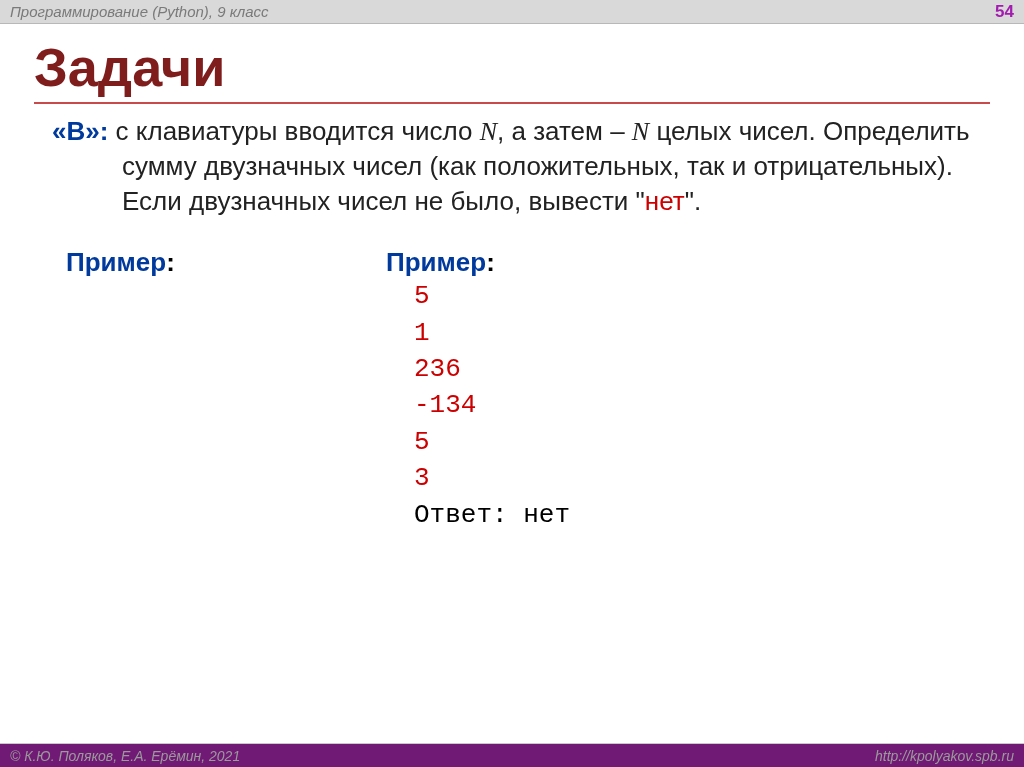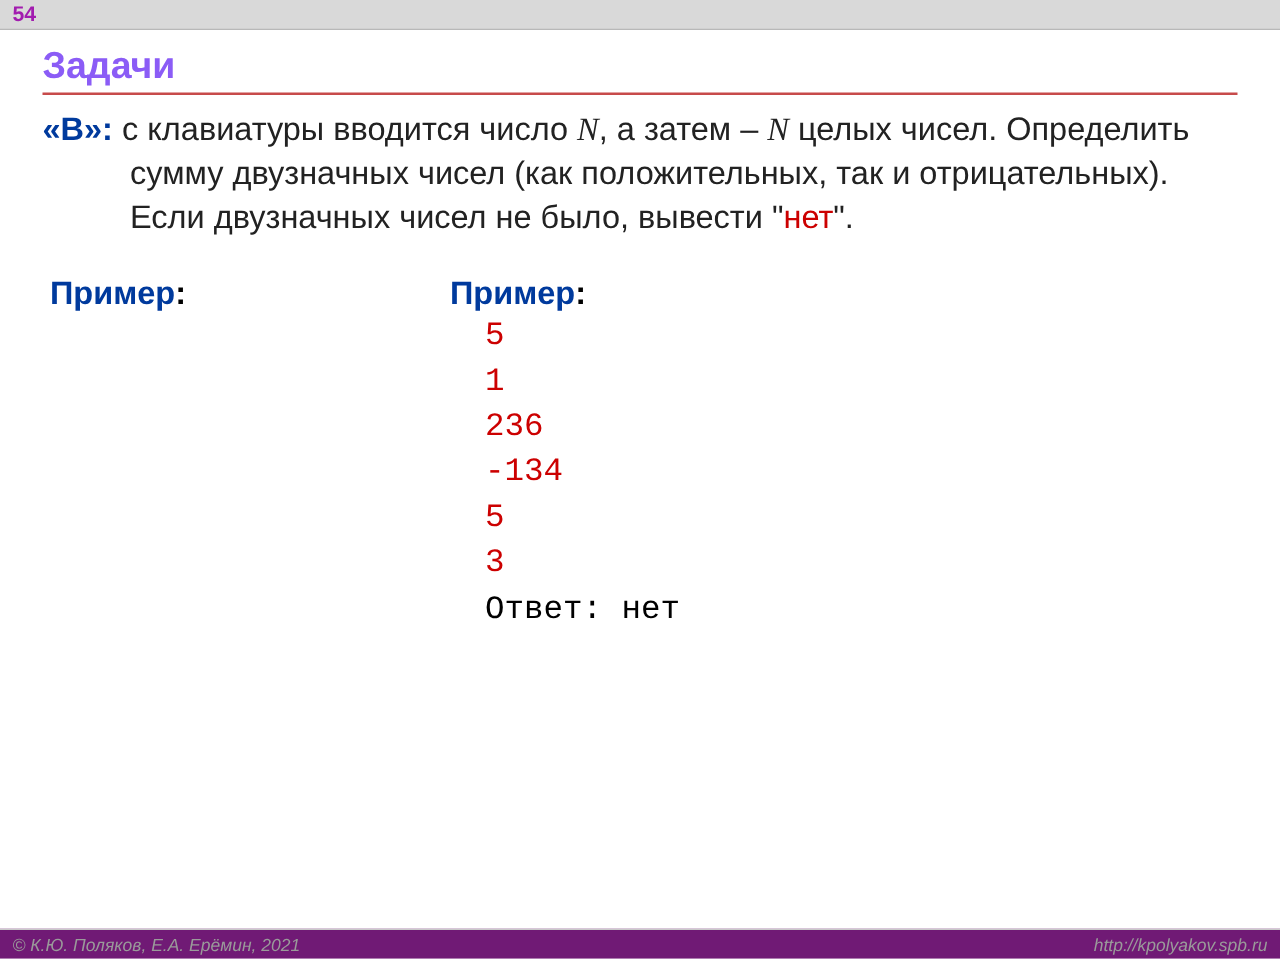--- a/index.html
+++ b/index.html
@@ -24,55 +24,56 @@
   .topbar .pagenum {
     font-style: normal;
     font-weight: bold;
     color: #a21caf;
     font-size: 17px;
   }
   .slide {
     padding: 10px 34px 0 34px;
   }
   .title {
-    font-size: 30px;
+    font-size: 54px;
     font-weight: bold;
-    color: #8b5cf6;
+    color: #7f1d1d;
     margin: 2px 0 4px 0;
   }
   .rule {
     border: none;
     border-top: 2px solid #c74b4b;
     margin-bottom: 10px;
   }
   .task {
     font-size: 26px;
     line-height: 1.35;
     color: #222;
+    margin-left: 18px;
     margin-right: 0;
   }
   .task .first {
     display: block;
     text-indent: -70px;
     margin-left: 70px;
   }
   .task .badge {
     color: #003a9d;
     font-weight: bold;
   }
   .task .var {
     font-style: italic;
     font-family: "Times New Roman", serif;
   }
   .task .net { color: #cc0000; }
   .examples {
     display: flex;
     gap: 60px;
     margin-top: 28px;
-    margin-left: 6px;
+    margin-left: 32px;
   }
   .example { min-width: 260px; }
   .example .exlabel {
     font-size: 26px;
     font-weight: bold;
     color: #003a9d;
   }
   .example .exlabel .colon { color: #000; }
   .codeblock {
     margin-left: 28px;
@@ -95,20 +96,21 @@
     padding: 0 10px;
     font-size: 14px;
     font-style: italic;
     color: #9a9a9a;
   }
 </style>
 </head>
 <body>
 
 <div class="topbar">
+  <span>Программирование (Python), 9 класс</span>
   <span class="pagenum">54</span>
 </div>
 
 <div class="slide">
   <div class="title">Задачи</div>
   <hr class="rule">
 
   <div class="task">
     <span class="first">
       <span class="badge">«B»:</span><span> с клавиатуры вводится число </span><span class="var">N</span><span>, а затем – </span><span class="var">N</span><span> целых чисел. Определить сумму двузначных чисел (как положительных, так и отрицательных). Если двузначных чисел не было, вывести "</span><span class="net">нет</span><span>".</span>

